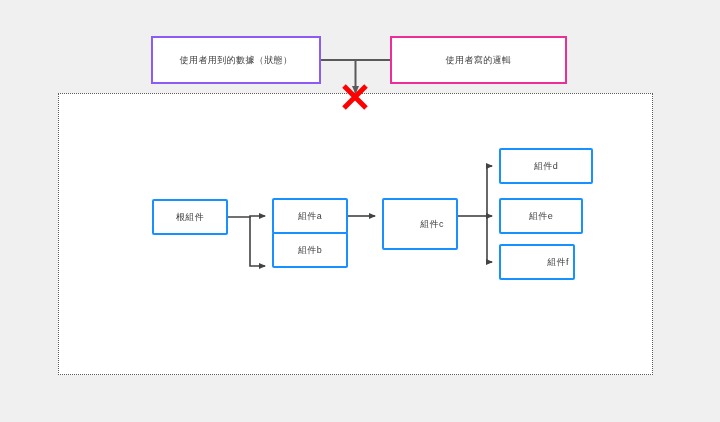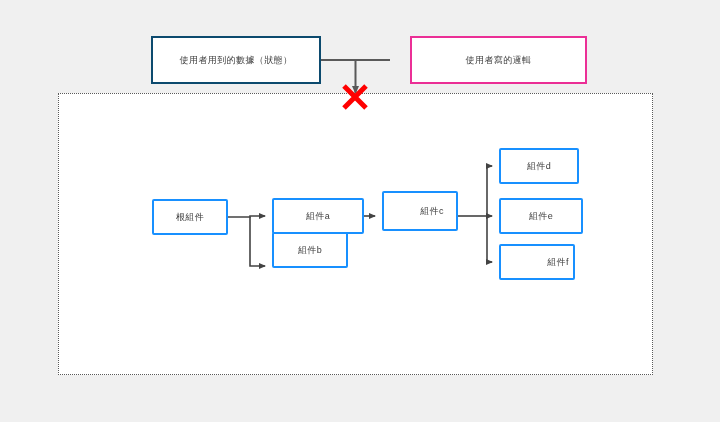--- a/index.html
+++ b/index.html
@@ -42,29 +42,28 @@
     color: #3b3b3b;
     letter-spacing: .4px;
     line-height: 1.2;
     text-align: center;
   }
   #box-state {
     left: 151px;
     top: 36px;
     width: 170px;
     height: 48px;
-    border: 2px solid #0c4a6e;
+    border: 2px solid #8b5cf6;
   }
   #box-logic {
     left: 390px;
     top: 36px;
     width: 177px;
     height: 48px;
     border: 2px solid #eb2f96;
-    margin-left: 20px;
   }
 
   
   #dotted-container {
     position: absolute;
     left: 58px;
     top: 93px;
     width: 595px;
     height: 282px;
     box-sizing: border-box;
@@ -80,24 +79,24 @@
     border: 2px solid #1890ff;
     border-radius: 2px;
     display: flex;
     align-items: center;
     justify-content: center;
     font-size: 9px;
     color: #3b3b3b;
     letter-spacing: .3px;
   }
   #node-root { left: 152px; top: 199px; width: 76px; height: 36px; }
-  #node-a    { left: 272px; top: 198px; width: 92px; height: 36px; }
+  #node-a    { left: 272px; top: 198px; width: 76px; height: 36px; }
   #node-b    { left: 272px; top: 232px; width: 76px; height: 36px; }
-  #node-c    { left: 382px; top: 191px; width: 76px; height: 40px; padding-left: 24px; }
-  #node-d    { left: 499px; top: 148px; width: 80px; height: 36px; }
+  #node-c    { left: 382px; top: 198px; width: 76px; height: 52px; padding-left: 24px; }
+  #node-d    { left: 499px; top: 148px; width: 94px; height: 36px; }
   #node-e    { left: 499px; top: 198px; width: 84px; height: 36px; text-align: right; }
   #node-f    { left: 499px; top: 244px; width: 76px; height: 36px; padding-left: 42px; }
 
   
   #x-mark {
     position: absolute;
     left: 340px;
     top: 82px;
     width: 30px;
     height: 30px;

